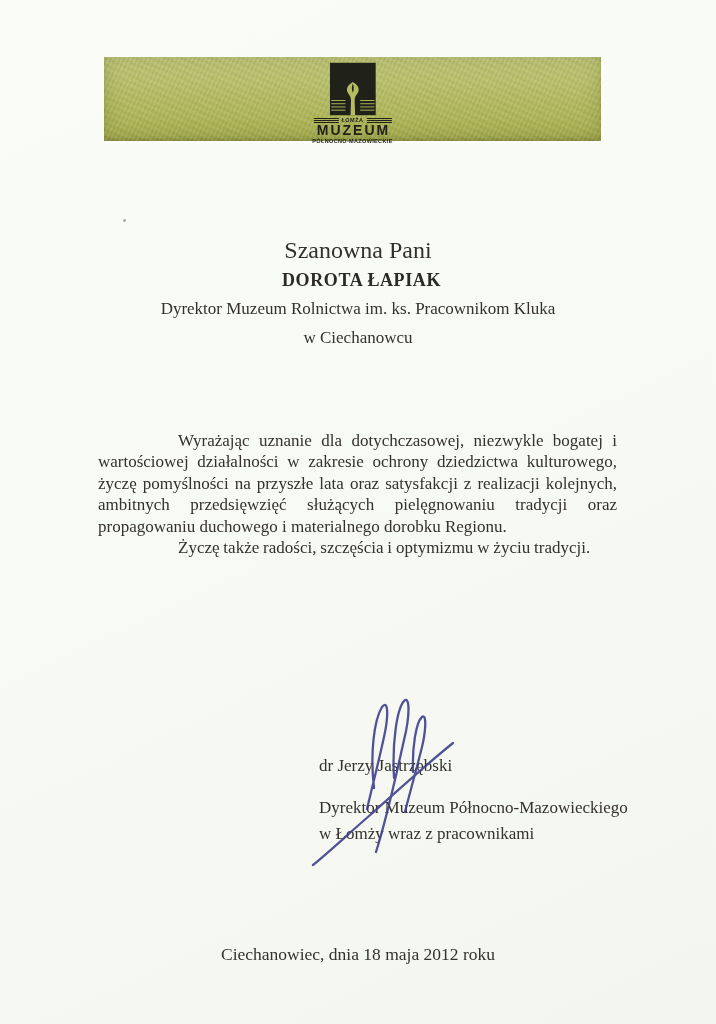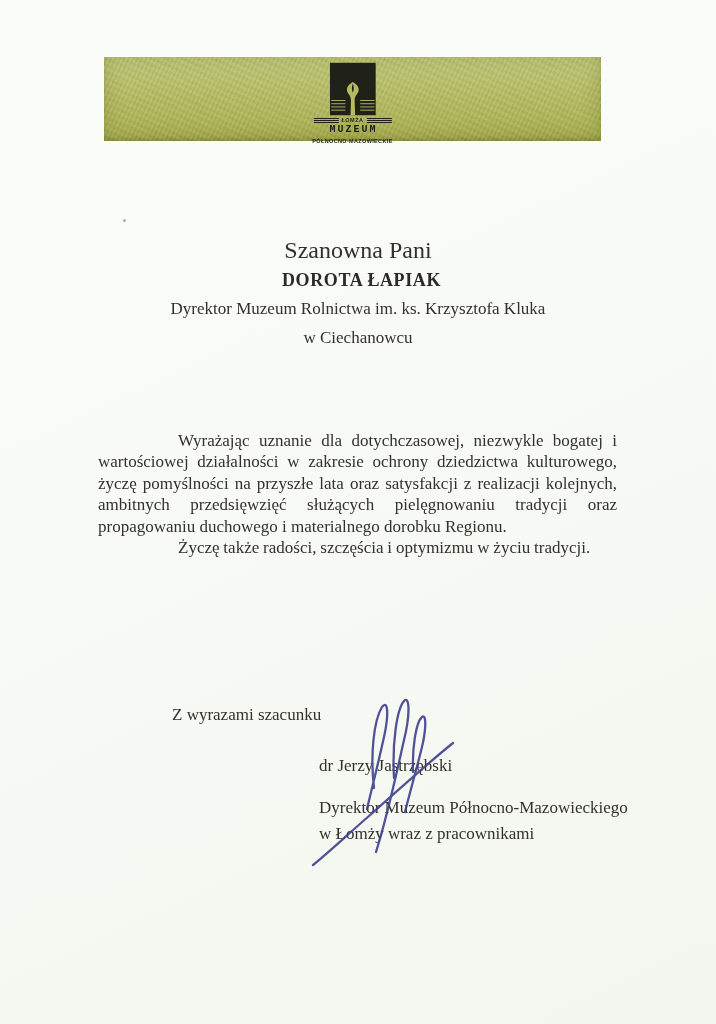--- a/index.html
+++ b/index.html
@@ -45,22 +45,22 @@
   .stripes {
     width: 25px; height: 5px;
     background: repeating-linear-gradient(180deg, #20221a 0 1px, transparent 1px 2.2px);
   }
   .logo-city {
     font-family: "Liberation Sans", sans-serif;
     font-weight: bold; font-size: 5.5px; letter-spacing: 0.5px;
     color: #20221a; line-height: 6px;
   }
   .logo-title {
-    font-family: Liberation Mono, monospace;
-    font-weight: bold; font-size: 10px; letter-spacing: 2px;
+    font-family: Liberation Sans, sans-serif;
+    font-weight: bold; font-size: 14px; letter-spacing: 2px;
     color: #20221a; line-height: 12px; margin-top: 1px;
     text-indent: 2px;
   }
   .logo-subtitle {
     font-family: "Liberation Sans", sans-serif;
     font-weight: bold; font-size: 5.5px; letter-spacing: 0.35px;
     color: #20221a; line-height: 6px; margin-top: 1.5px;
   }
 
   
@@ -127,42 +127,42 @@
         <span class="stripes"></span>
       </div>
       <div class="logo-title">MUZEUM</div>
       <div class="logo-subtitle">PÓŁNOCNO-MAZOWIECKIE</div>
     </div>
   </div>
 
   <div class="recipient">
     <div class="salutation">Szanowna Pani</div>
     <div class="recipient-name">DOROTA ŁAPIAK</div>
-    <div class="recipient-title">Dyrektor Muzeum Rolnictwa im. ks. Krzysztofa Kluka</div>
+    <div class="recipient-title">Dyrektor Muzeum Rolnictwa im. ks. Pracownikom Kluka</div>
     <div class="recipient-title">w Ciechanowcu</div>
   </div>
 
   <div class="letter-body">
     <p class="para">Wyrażając uznanie dla dotychczasowej, niezwykle bogatej i wartościowej działalności w zakresie ochrony dziedzictwa kulturowego, życzę pomyślności na przyszłe lata oraz satysfakcji z realizacji kolejnych, ambitnych przedsięwzięć służących pielęgnowaniu tradycji oraz propagowaniu duchowego i materialnego dorobku Regionu.</p>
     <p class="para para-last">Życzę także radości, szczęścia i optymizmu w życiu tradycji.</p>
   </div>
 
-  <div class="closing-phrase">Z wyrazami szacunku</div>
 
   <div class="signer">
     <div class="signer-name">dr Jerzy Jastrzębski</div>
     <div class="signer-title">Dyrektor Muzeum Północno-Mazowieckiego</div>
     <div class="signer-title">w Łomży wraz z pracownikami</div>
   </div>
 
   <svg class="signature" viewBox="0 0 160 180" xmlns="http://www.w3.org/2000/svg">
     <g fill="none" stroke-width="2.3" stroke-linecap="round" opacity="0.9" stroke="#3f418c">
       <path d="M74,96 C70,62 74,28 82,15 C88,7 89,22 84,45 C79,68 72,96 67,117"></path>
       <path d="M94,86 C92,50 97,17 104,9 C110,3 110,24 104,48 C97,79 88,122 76,160"></path>
       <path d="M113,80 C112,56 116,30 122,25 C127,21 126,40 121,59 C116,79 110,100 105,120"></path>
       <path d="M153,51 C128,71 96,100 69,124 C46,144 28,161 13,173"></path>
     </g>
   </svg>
 
+  <div class="dateline">Ciechanowiec, dnia 18 maja 2012 roku</div>
 
   <div class="speck"></div>
 
 </div>
 
 </body></html>

